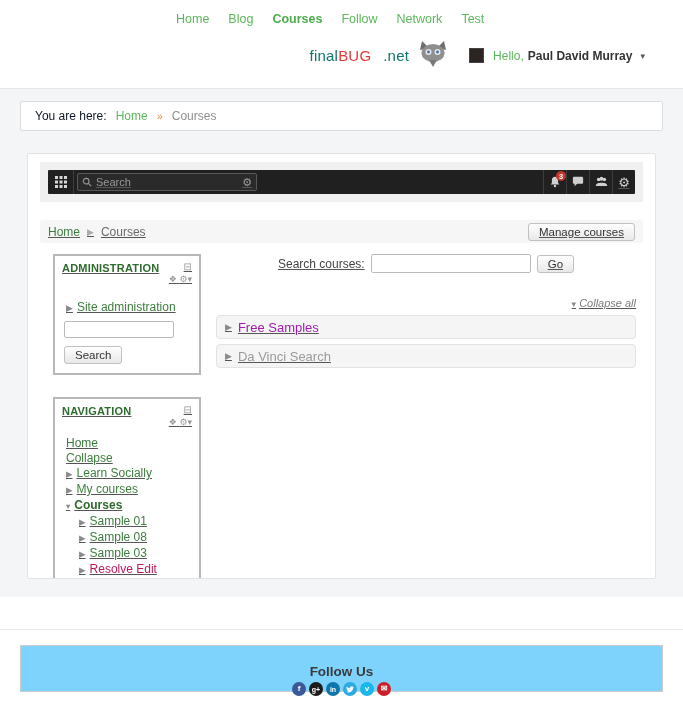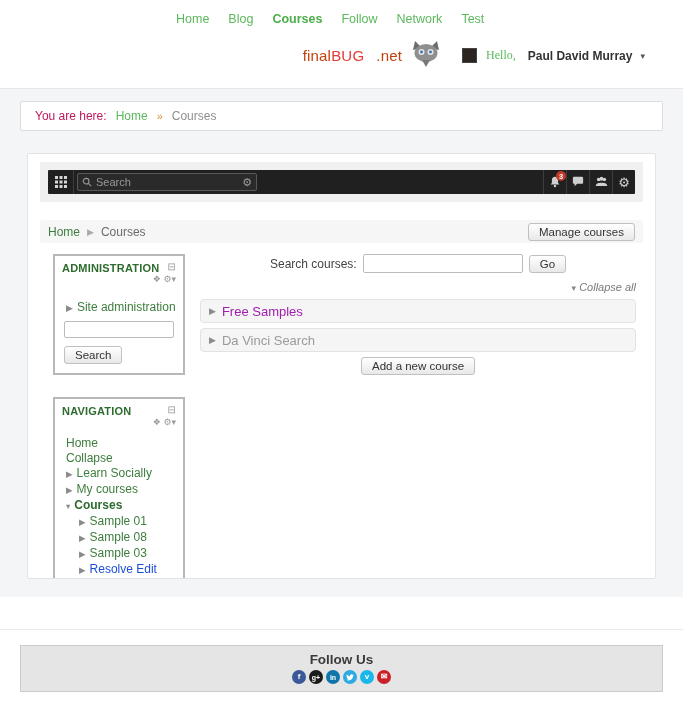--- a/index.html
+++ b/index.html
@@ -7,41 +7,41 @@
     font-family:"Liberation Sans", sans-serif; font-size:12px; color:#555; }
 
   
   .header { position:relative; height:89px; background:#fff; border-bottom:1px solid #e7e7e7; }
   .tagline { position:absolute; left:20px; top:12px; color:#5cb85c; font-size:12.5px; }
   .top-nav { position:absolute; left:176px; top:12px; display:flex; gap:19px; }
   .top-nav .nav-link { color:#5cb85c; font-size:12.5px; cursor:pointer; }
   .top-nav .nav-link.active { font-weight:bold; color:#4cae4c; }
   .logo-row { position:absolute; right:38px; top:40px; display:flex; align-items:center; }
   .logo-text { font-size:15px; letter-spacing:.2px; }
-  .logo-green { color:#c2410c;padding-left:12px; } .logo-red { color:#e53935; }
+  .logo-green { color:#0f766e;padding-left:12px; } .logo-red { color:#e53935; }
   .owl { margin-left:8px; margin-right:20px; }
   .avatar { width:15px; height:15px; background:#2b2420; border:1px solid #444;
     display:inline-block; margin-right:9px; }
-  .greeting { color:#5cb85c; margin-right:12px;font-family:Liberation Serif, serif; }
+  .greeting { color:#5cb85c; margin-right:4px; }
   .user-name { color:#333; font-weight:bold; }
   .user-caret { color:#555; font-size:9px; margin-left:8px; }
 
   
   .gray-section { background:#f4f5f7; padding:12px 0 18px 0; }
   .crumb-box { margin:0 20px 22px 20px; height:30px; background:#fff;
     border:1px solid #ddd; border-radius:2px; display:flex; align-items:center;
     padding-left:14px; gap:9px; font-size:12px; }
-  .crumb-prefix { color:#be185d; }
+  .crumb-prefix { color:#0f172a; }
   .crumb-home { color:#5cb85c; cursor:pointer; }
   .crumb-sep { color:#dd8a3c; font-size:11px; }
   .crumb-current { color:#8f8f8f; }
 
   
   .card { margin:0 27px; background:#fff; border:1px solid #e3e3e3; border-radius:2px;
-    height:426px; overflow:hidden; padding:8px 12px 0 12px; }
+    height:426px; overflow:hidden; padding:8px 12px 0 12px;text-decoration:underline; }
 
   .toolbar-band { background:#f0f0f0; padding:8px; }
   .darkbar { height:24px; background:#202020; display:flex; align-items:stretch; border-radius:1px; }
   .grid-cell { width:26px; display:flex; align-items:center; justify-content:center;
     border-right:1px solid #3d3d3d; cursor:pointer; }
   .dsearch { display:flex; align-items:center; margin-left:3px; }
   .dsearch-box { width:180px; height:18px; background:#2a2a2a; border:1px solid #585858;
     border-radius:2px; display:flex; align-items:center; padding:0 4px; }
   .dsearch-box input { flex:1; background:transparent; border:none; outline:none;
     color:#bbb; font-size:11px; font-family:"Liberation Sans",sans-serif; min-width:0; }
@@ -59,61 +59,61 @@
     display:flex; align-items:center; padding:0 8px; }
   .crumb2-home { color:#3d7d3d; cursor:pointer; }
   .crumb2-arrow { color:#aaa; font-size:9px; margin:0 7px; }
   .crumb2-current { color:#6b6b6b; }
 
   .btn { display:inline-block; background:linear-gradient(#ffffff,#e8e8e8);
     border:1px solid #c0c0c0; border-radius:3px; color:#333; font-size:11.5px;
     padding:2px 10px; cursor:pointer; font-family:"Liberation Sans",sans-serif; }
 
   .content-row { display:flex; margin-top:11px; }
-  .left-col { width:132px; margin-left:13px; flex-shrink:0; }
+  .left-col { width:148px; margin-left:13px; flex-shrink:0; }
   .right-col { flex:1; margin-left:15px; margin-right:7px; }
 
   .block { border:2px solid #b8b8b8; background:#fff; padding:6px 7px 9px 7px; }
   .block-title-row { display:flex; justify-content:space-between; align-items:flex-start; }
   .block-title { color:#2e6b2e; font-weight:bold; font-size:11px; letter-spacing:.2px; }
   .collapse-glyph { color:#999; font-size:10px; cursor:pointer; line-height:10px; }
   .block-icons { text-align:right; color:#9a9a9a; font-size:9px; height:13px; cursor:pointer; }
   .admin-item { margin:13px 0 7px 4px; color:#3d7d3d; cursor:pointer; }
   .admin-item .arr { color:#8a8a8a; font-size:9px; margin-right:4px; }
   .admin-search { width:110px; height:17px; border:1px solid #bbb; border-radius:2px;
     margin-left:2px; outline:none; font-size:11px; padding:0 3px; }
   .admin-btn { margin:8px 0 0 2px; }
 
   .tree { margin-top:6px; }
   .tree-item { line-height:15px; cursor:pointer; white-space:nowrap; }
   .tree-item .arr { color:#8a8a8a; font-size:8.5px; margin-right:4px; }
   .tree-label { color:#3d7d3d; font-size:12px; }
   .tree-label.bold { font-weight:bold; color:#2e6b2e; }
-  .tree-label.dimmed { color:#1d4ed8; }
+  .tree-label.dimmed { color:#be185d; }
 
   .search-courses-row { display:flex; align-items:center; justify-content:center; gap:6px; }
   .search-courses-label { color:#444; }
   .search-courses-input { width:160px; height:19px; border:1px solid #bbb; border-radius:2px;
     outline:none; font-size:11px; padding:0 4px; }
-  .collapse-row { text-align:right; margin-top:8px; font-size:11px; color:#7a7a7a;
+  .collapse-row { text-align:right; margin-top:24px; font-size:11px; color:#7a7a7a;
     font-style:italic; cursor:pointer; }
   .collapse-row .caret { font-style:normal; font-size:9px; color:#888; margin-right:3px; }
   .categories { margin-top:6px; }
   .category-row { height:24px; background:#f5f5f5; border:1px solid #e2e2e2; border-radius:4px;
     display:flex; align-items:center; padding:0 8px; margin-bottom:5px; cursor:pointer; }
   .category-row .arr { color:#8a8a8a; font-size:9px; margin-right:6px; }
   .category-name { font-size:13px; color:#a21caf; }
   .category-name.dimmed { color:#9a9a9a; }
   .add-course-wrap { text-align:center; margin-top:4px; }
 
   
   .footer-section { background:#fff; }
   .footer-divider { height:1px; background:#e9e9e9; margin-top:32px; }
   .footer-box { margin:15px 20px 0 20px; height:47px; border:1px solid #ccc;
-    background:#e5e5e5; text-align:center; padding-top:6px; }
+    background:#7dd3fc; text-align:center; padding-top:18px; }
   .footer-title { font-size:13.5px; font-weight:bold; color:#3a3a3a; }
   .social-row { margin-top:3px; display:flex; justify-content:center; gap:3px; }
   .social-circle { width:14px; height:14px; border-radius:50%; color:#fff;
     display:flex; align-items:center; justify-content:center; font-size:8px;
     font-weight:bold; cursor:pointer; line-height:1; }
 </style>
 </head>
 <body>
 
 <div class="header">
@@ -275,23 +275,20 @@
         <div class="categories" id="category-list">
             <div class="category-row">
               <span class="arr">▶</span>
               <span class="category-name">Free Samples</span>
             </div>
             <div class="category-row">
               <span class="arr">▶</span>
               <span class="category-name dimmed">Da Vinci Search</span>
             </div>
           </div>
-        <div class="add-course-wrap">
-          <button class="btn">Add a new course</button>
-        </div>
       </div>
 
     </div>
   </div>
 </div>
 
 <div class="footer-section">
   <div class="footer-divider"></div>
   <div class="footer-box">
     <div class="footer-title">Follow Us</div>

